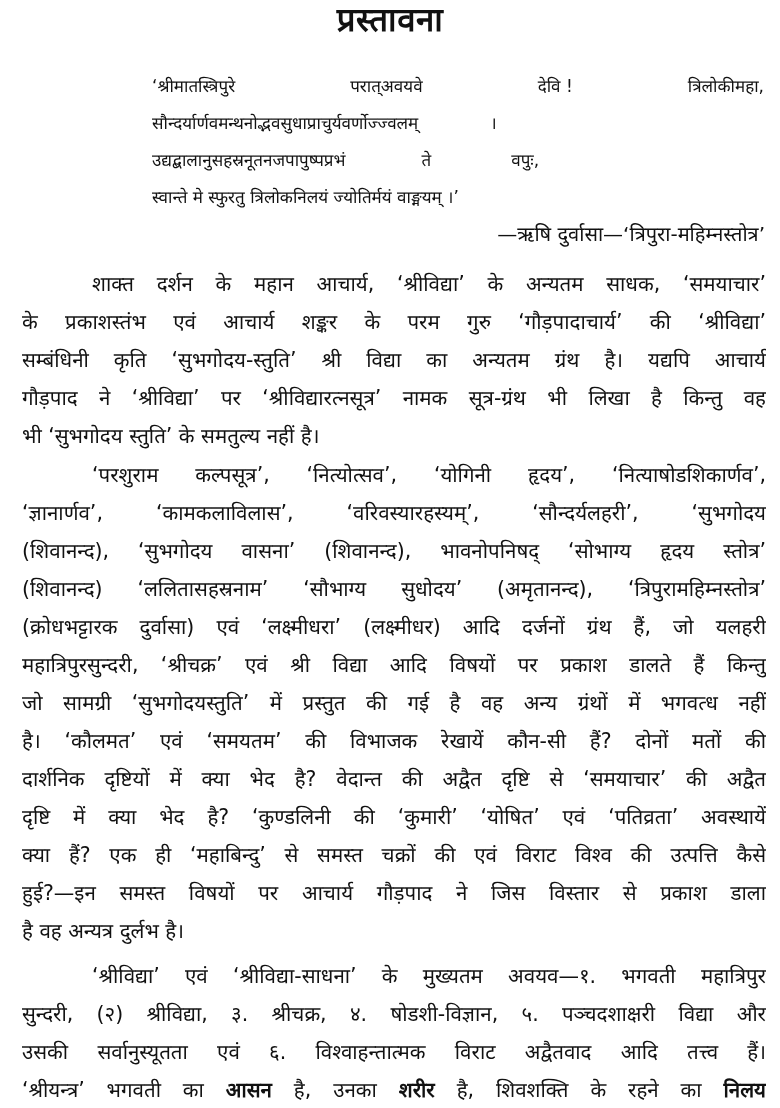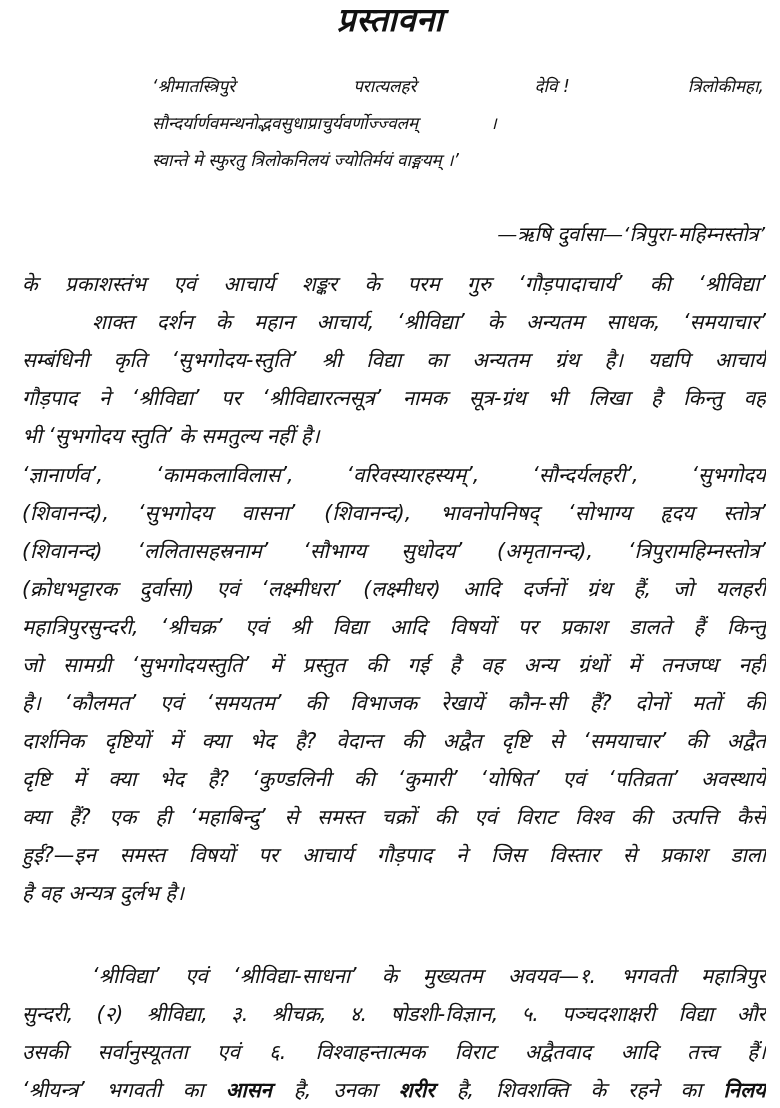--- a/index.html
+++ b/index.html
@@ -1,18 +1,18 @@
 <!DOCTYPE html>
 <html><head>
 <meta charset="utf-8">
 <style>
   html, body { margin:0; padding:0; background:#ffffff; }
   body { width:780px; height:1108px; overflow:hidden; position:relative;
          font-family:"DejaVu Sans", "Liberation Sans", sans-serif; color:#111; }
-  .page { position:absolute; left:0; top:0; width:780px; height:984px;font-style:italic; }
+  .page { position:absolute; left:0; top:0; width:780px; height:984px; }
   .title { position:absolute; left:0; width:780px; top:0; text-align:center;
            font-size:33px; font-weight:bold; line-height:40px; letter-spacing:0.5px; }
   .verse { position:absolute; left:152px; width:612px; top:68px; font-size:17px; }
   .vline { height:37px; line-height:37px; white-space:nowrap; display:flex; justify-content:space-between; }
   .vline.last { justify-content:flex-start; }
   .vline span { display:inline-block; }
   .attrib { position:absolute; right:15px; top:216px; font-size:20px; line-height:36px; white-space:nowrap; }
   .body { position:absolute; left:22px; width:744px; font-size:20.5px; line-height:38px; }
   #p1 { top:265px; }
   #p2 { top:456px; }
@@ -25,50 +25,56 @@
 </head>
 <body>
 
 <div class="page">
 
   <div class="title">प्रस्तावना</div>
 
   <div class="verse">
     <div class="vline">
       <span>‘श्रीमातस्त्रिपुरे</span>
-      <span>परात्यलहरे</span>
+      <span>परात्अवयवे</span>
       <span>देवि !</span>
       <span>त्रिलोकीमहा,</span>
     </div>
     <div class="vline" style="justify-content:flex-start;">
       <span>सौन्दर्यार्णवमन्थनोद्भवसुधाप्राचुर्यवर्णोज्ज्वलम्</span>
       <span style="margin-left:72px;">।</span>
+    </div>
+    <div class="vline" style="justify-content:flex-start;">
+      <span>उद्यद्बालानुसहस्रनूतनजपापुष्पप्रभं</span>
+      <span style="margin-left:76px;">ते</span>
+      <span style="margin-left:80px;">वपुः,</span>
     </div>
     <div class="vline last">
       <span>स्वान्ते मे स्फुरतु त्रिलोकनिलयं ज्योतिर्मयं वाङ्मयम् ।’</span>
     </div>
   </div>
 
   <div class="attrib">—ऋषि दुर्वासा—‘त्रिपुरा-महिम्नस्तोत्र’</div>
 
   <div class="body" id="p1">
+    <span class="line ind">शाक्त दर्शन के महान आचार्य, ‘श्रीविद्या’ के अन्यतम साधक, ‘समयाचार’</span>
     <span class="line">के प्रकाशस्तंभ एवं आचार्य शङ्कर के परम गुरु ‘गौड़पादाचार्य’ की ‘श्रीविद्या’</span>
-    <span class="line ind">शाक्त दर्शन के महान आचार्य, ‘श्रीविद्या’ के अन्यतम साधक, ‘समयाचार’</span>
     <span class="line">सम्बंधिनी कृति ‘सुभगोदय-स्तुति’ श्री विद्या का अन्यतम ग्रंथ है। यद्यपि आचार्य</span>
     <span class="line">गौड़पाद ने ‘श्रीविद्या’ पर ‘श्रीविद्यारत्नसूत्र’ नामक सूत्र-ग्रंथ भी लिखा है किन्तु वह</span>
     <span class="line end">भी ‘सुभगोदय स्तुति’ के समतुल्य नहीं है।</span>
   </div>
 
   <div class="body" id="p2">
+    <span class="line ind">‘परशुराम कल्पसूत्र’, ‘नित्योत्सव’, ‘योगिनी हृदय’, ‘नित्याषोडशिकार्णव’,</span>
     <span class="line">‘ज्ञानार्णव’, ‘कामकलाविलास’, ‘वरिवस्यारहस्यम्’, ‘सौन्दर्यलहरी’, ‘सुभगोदय</span>
     <span class="line">(शिवानन्द), ‘सुभगोदय वासना’ (शिवानन्द), भावनोपनिषद् ‘सोभाग्य हृदय स्तोत्र’</span>
     <span class="line">(शिवानन्द) ‘ललितासहस्रनाम’ ‘सौभाग्य सुधोदय’ (अमृतानन्द), ‘त्रिपुरामहिम्नस्तोत्र’</span>
     <span class="line">(क्रोधभट्टारक दुर्वासा) एवं ‘लक्ष्मीधरा’ (लक्ष्मीधर) आदि दर्जनों ग्रंथ हैं, जो यलहरी</span>
     <span class="line">महात्रिपुरसुन्दरी, ‘श्रीचक्र’ एवं श्री विद्या आदि विषयों पर प्रकाश डालते हैं किन्तु</span>
-    <span class="line">जो सामग्री ‘सुभगोदयस्तुति’ में प्रस्तुत की गई है वह अन्य ग्रंथों में तनजप्ध नहीं</span>
+    <span class="line">जो सामग्री ‘सुभगोदयस्तुति’ में प्रस्तुत की गई है वह अन्य ग्रंथों में भगवत्ध नहीं</span>
     <span class="line">है। ‘कौलमत’ एवं ‘समयतम’ की विभाजक रेखायें कौन-सी हैं? दोनों मतों की</span>
     <span class="line">दार्शनिक दृष्टियों में क्या भेद है? वेदान्त की अद्वैत दृष्टि से ‘समयाचार’ की अद्वैत</span>
     <span class="line">दृष्टि में क्या भेद है? ‘कुण्डलिनी की ‘कुमारी’ ‘योषित’ एवं ‘पतिव्रता’ अवस्थायें</span>
     <span class="line">क्या हैं? एक ही ‘महाबिन्दु’ से समस्त चक्रों की एवं विराट विश्व की उत्पत्ति कैसे</span>
     <span class="line">हुई?—इन समस्त विषयों पर आचार्य गौड़पाद ने जिस विस्तार से प्रकाश डाला</span>
     <span class="line end">है वह अन्यत्र दुर्लभ है।</span>
   </div>
 
   <div class="body" id="p3">
     <span class="line ind">‘श्रीविद्या’ एवं ‘श्रीविद्या-साधना’ के मुख्यतम अवयव—१. भगवती महात्रिपुर</span>

